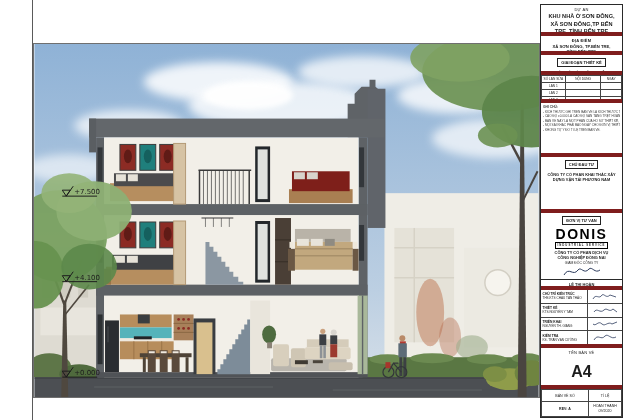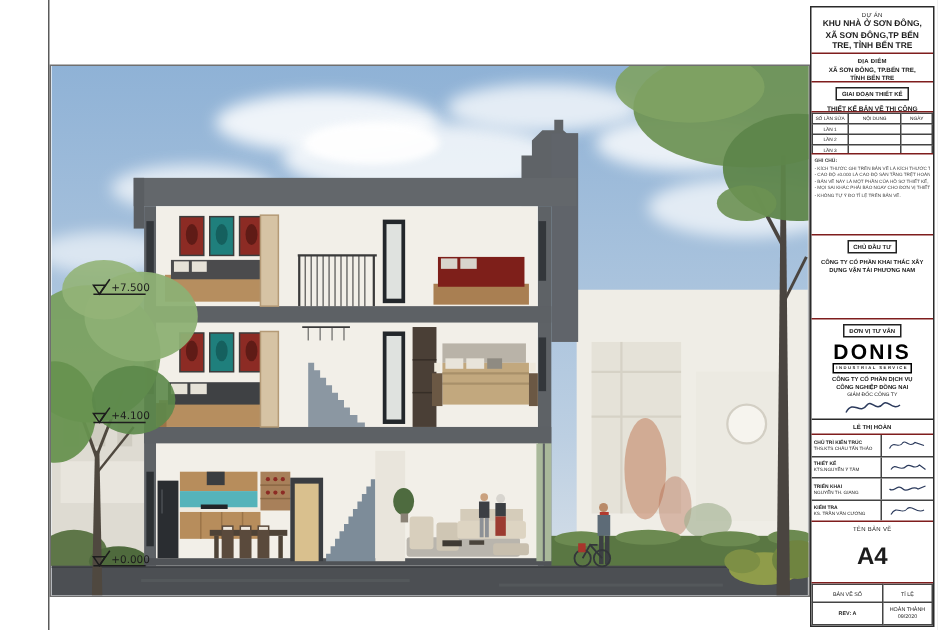--- a/index.html
+++ b/index.html
@@ -2,21 +2,21 @@
 <html><head>
 <meta charset="utf-8">
 <style>
   html,body{margin:0;padding:0;background:#e8e8e8;font-family:"Liberation Sans",sans-serif;}
   .sheet{position:relative;width:625px;height:420px;background:#ffffff;overflow:hidden;margin:0 auto;}
   .frame-line{position:absolute;left:32px;top:0;width:1px;height:420px;background:#5a5a5a;}
   .render{position:absolute;left:33px;top:43px;width:507px;height:355px;box-sizing:border-box;border:1px solid #6f6f6f;}
   .render svg{display:block;}
   
   .tb{position:absolute;left:540px;top:4px;width:83px;height:414px;box-sizing:border-box;border:1px solid #2a2a2a;background:#fff;display:flex;flex-direction:column;font-size:4px;color:#1c1c1c;}
-  .tb-sec{box-sizing:border-box;border-bottom:1px solid #7f1d1d;padding:2px 2px;text-align:center;overflow:hidden;}
+  .tb-sec{box-sizing:border-box;border-bottom:4px solid #7f1d1d;padding:2px 2px;text-align:center;overflow:hidden;}
   .tb-sec:last-child{border-bottom:none;}
   .lbl-sm{font-size:4px;letter-spacing:.2px;}
   .boxed{display:inline-block;border:1px solid #222;padding:1px 3px;font-size:4px;font-weight:bold;margin:1px 0;}
   .proj-name{font-size:5.6px;font-weight:bold;line-height:1.35;margin-top:1px;}
   .loc-name{font-size:4.2px;font-weight:bold;line-height:1.3;margin-top:1px;}
   .phase-name{font-size:4.4px;font-weight:bold;margin-top:1.5px;}
   table.rev{width:100%;border-collapse:collapse;table-layout:fixed;}
   table.rev td{border:0.5px solid #444;font-size:3.2px;height:6px;padding:0 1px;text-align:center;overflow:hidden;white-space:nowrap;}
   .notes{text-align:left;font-size:3.1px;color:#3d3d3d;line-height:1.45;}
   .notes .nl{white-space:nowrap;overflow:hidden;}

